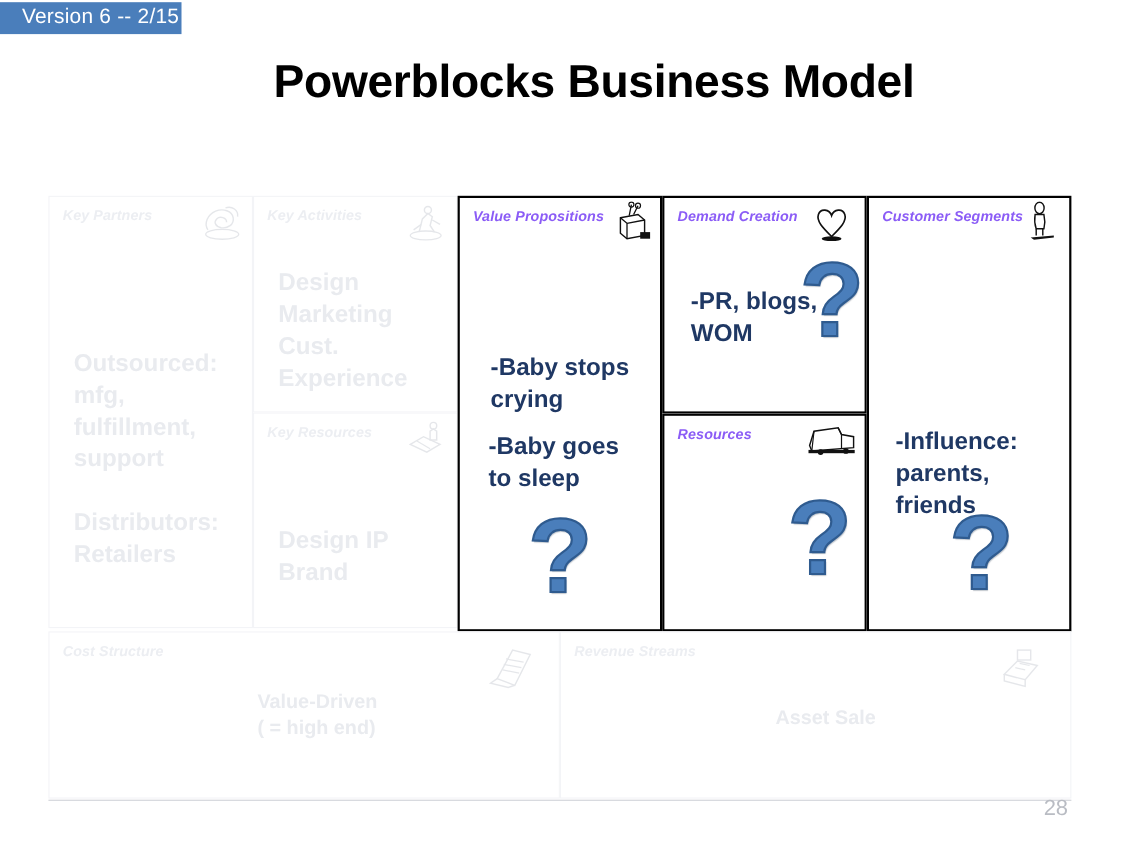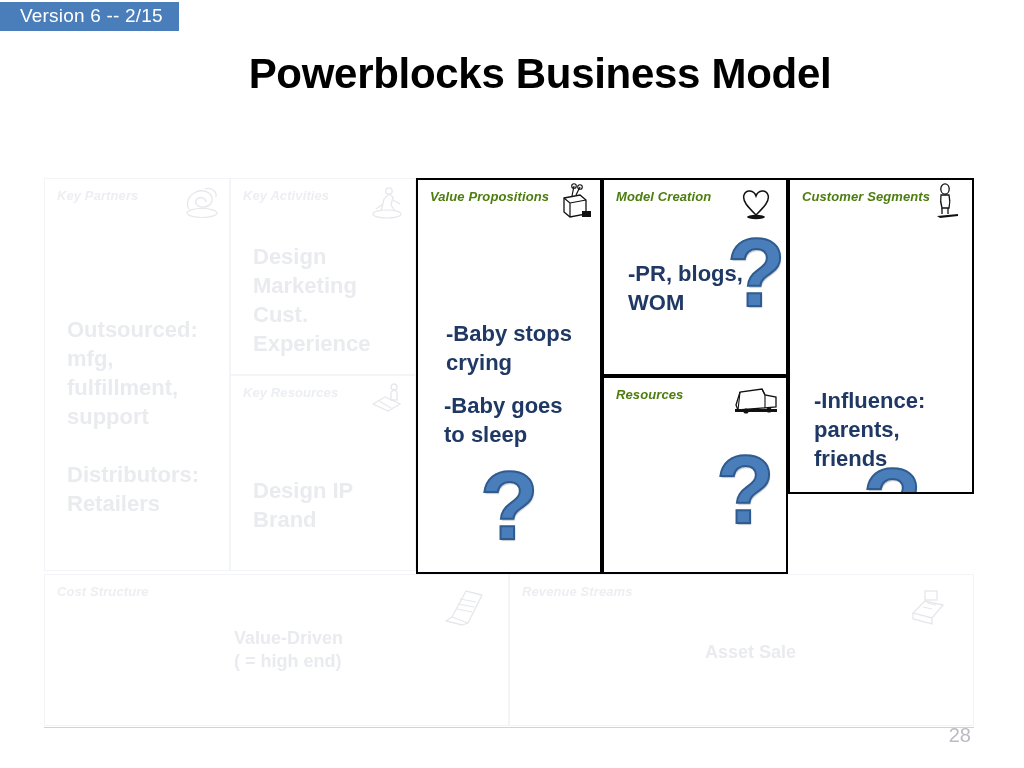--- a/index.html
+++ b/index.html
@@ -10,21 +10,21 @@
     overflow:hidden;
     position:relative;
   }
 
   
   #version-badge{
     position:absolute;left:0px;top:2px;
     background:#4a7ebb;
     color:#ffffff;
     font-size:19px;
-    padding:4px 16px 5px 20px;
+    padding:4px 2px 5px 20px;
     letter-spacing:.2px;
     line-height:1.05;
     white-space:nowrap;
   }
 
   
   #slide-title{
     position:absolute;left:0;top:50px;width:1024px;
     text-align:center;
     font-size:42px;
@@ -50,21 +50,21 @@
   
   .faded{
     border:1px solid #f3f4f7;
   }
   .faded .cell-title{color:#eceef2;}
   .faded .cell-body{color:#e9ebef;}
   .faded .cell-icon{opacity:.30;}
 
   
   .hot{ border:2px solid #000000; }
-  .hot .cell-title{color:#4d7c0f;}
+  .hot .cell-title{color:#8b5cf6;}
   .hot .cell-body{color:#1f3864;}
 
   .cell-title{
     position:absolute;left:12px;top:9px;
     font-size:13px;
     font-style:italic;
     font-weight:bold;
     letter-spacing:.1px;
     white-space:nowrap;
   }
@@ -180,21 +180,21 @@
       </svg>
     </div>
     <div class="cell-body" style="left:28px;top:139px;width:150px;">-Baby stops
 crying</div>
     <div class="cell-body" style="left:26px;top:211px;width:150px;">-Baby goes
 to sleep</div>
     <div class="qmark" style="left:62px;top:278px;font-size:96px;">?</div>
   </div>
 
   <div class="cell hot" style="left:558px;top:0px;width:186px;height:198px;">
-    <div class="cell-title">Model Creation</div>
+    <div class="cell-title">Demand Creation</div>
     <div class="cell-icon" style="right:10px;top:4px;">
       <svg viewBox="0 0 40 38" width="40" height="38">
         <path d="M20 31 C12 23 6 17 8 11 C10 5 18 6 20 12 C22 6 30 5 32 11 C34 17 28 23 20 31 Z" fill="#ffffff" stroke="#111" stroke-width="1.5"></path>
         <ellipse cx="20" cy="33" rx="9" ry="2.2" fill="#111"></ellipse>
       </svg>
     </div>
     <div class="cell-body" style="left:24px;top:79px;width:120px;">-PR, blogs,
 WOM</div>
     <div class="qmark" style="left:123px;top:45px;font-size:96px;">?</div>
   </div>
@@ -206,21 +206,21 @@
         <path d="M4 22 L8 9 L30 6 L33 12 L44 14 L44 24 L6 27 Z" fill="#ffffff" stroke="#111" stroke-width="1.3"></path>
         <path d="M30 6 L33 12 L33 25 M8 9 L6 27" fill="none" stroke="#111" stroke-width="1.1"></path>
         <rect x="3" y="26" width="42" height="3" fill="#111"></rect>
         <circle cx="14" cy="28" r="2.6" fill="#111"></circle>
         <circle cx="37" cy="27" r="2.6" fill="#111"></circle>
       </svg>
     </div>
     <div class="qmark" style="left:112px;top:64px;font-size:96px;">?</div>
   </div>
 
-  <div class="cell hot" style="left:744px;top:0px;width:186px;height:316px;">
+  <div class="cell hot" style="left:744px;top:0px;width:186px;height:396px;">
     <div class="cell-title">Customer Segments</div>
     <div class="cell-icon" style="right:12px;top:3px;width:26px;">
       <svg viewBox="0 0 26 38" width="26" height="38">
         <ellipse cx="11" cy="6" rx="4.2" ry="5.2" fill="#ffffff" stroke="#111" stroke-width="1.3"></ellipse>
         <path d="M7 12 C6 18 7 22 8 25 L15 25 C16 21 16 16 15 12 Z" fill="#ffffff" stroke="#111" stroke-width="1.3"></path>
         <path d="M8 25 L8 31 M14 25 L14 31" fill="none" stroke="#111" stroke-width="1.3"></path>
         <path d="M3 33 L24 31 L24 33 L6 35 Z" fill="#111"></path>
       </svg>
     </div>
     <div class="cell-body" style="left:24px;top:206px;width:160px;">-Influence:

